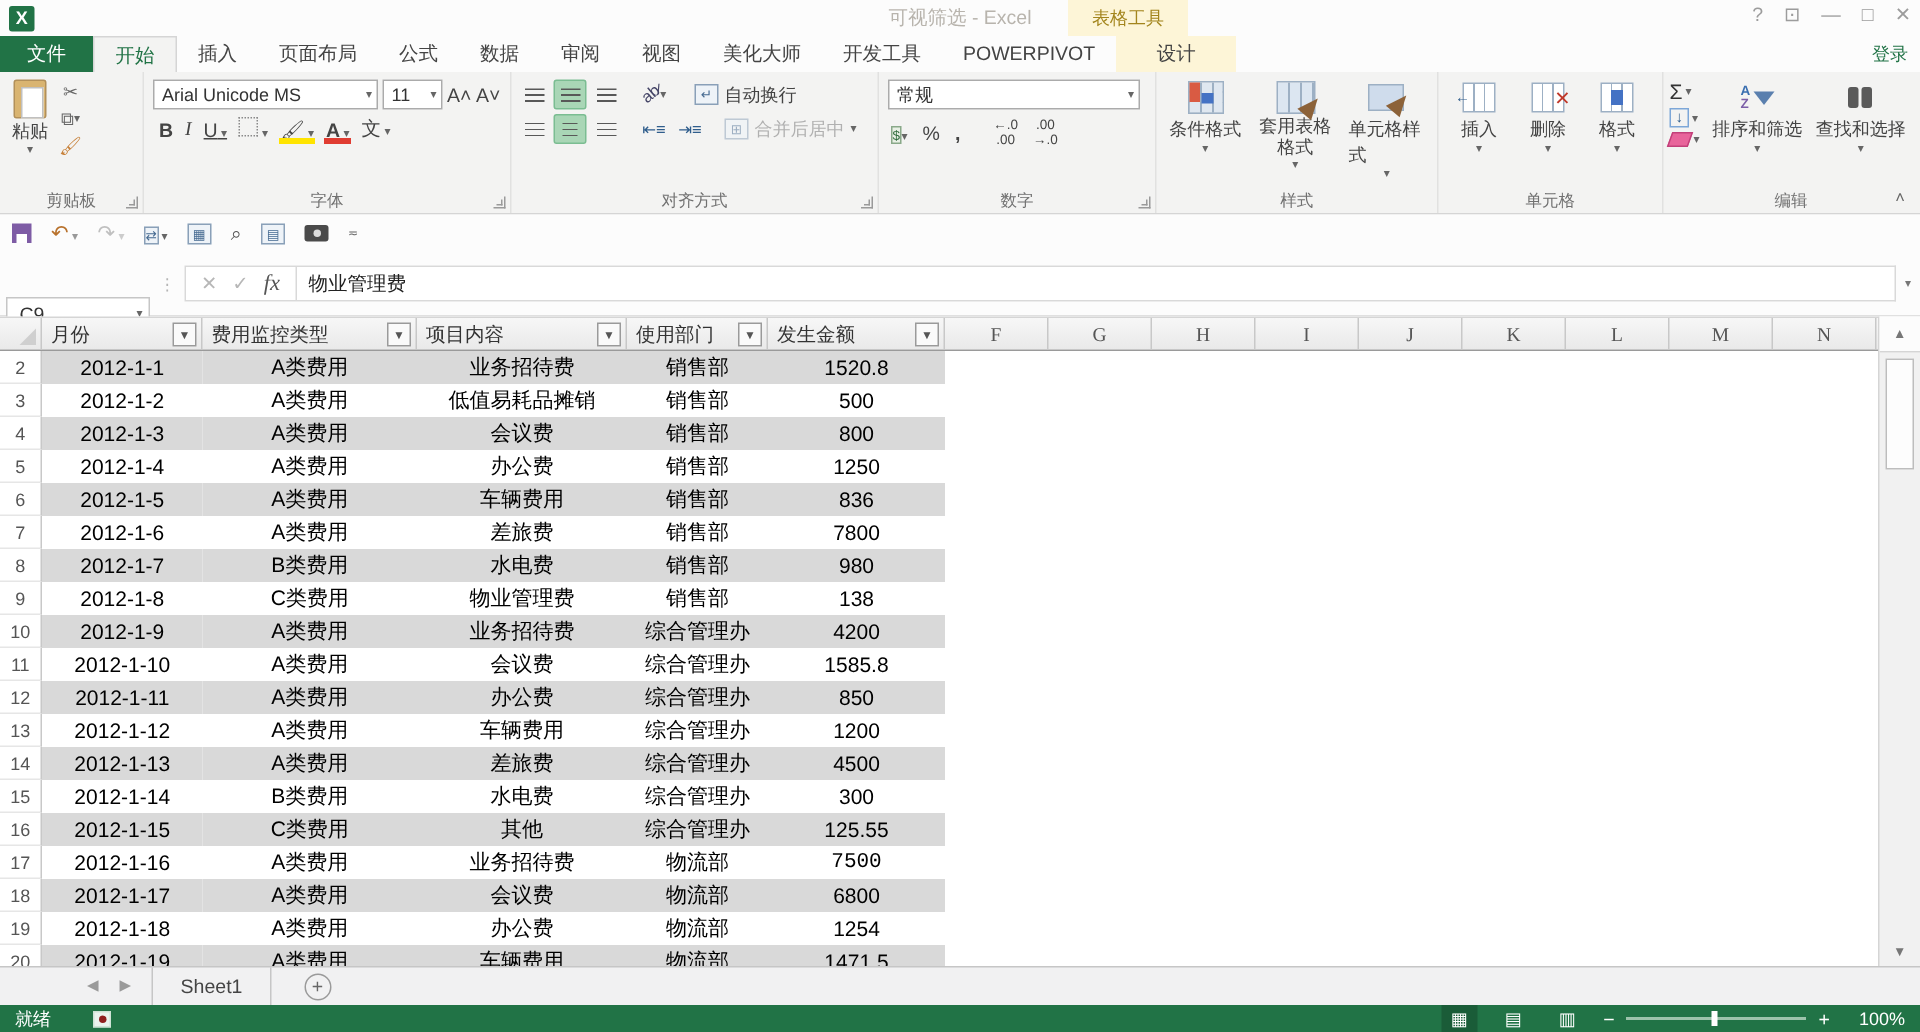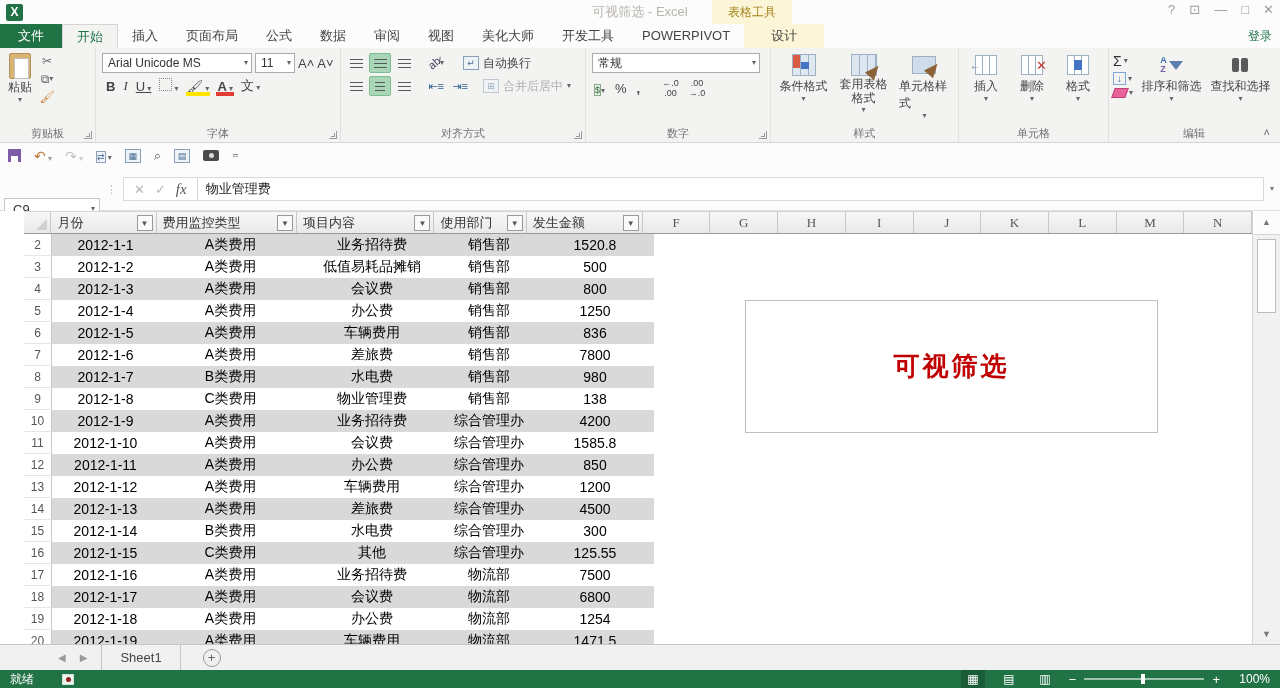--- a/index.html
+++ b/index.html
@@ -106,21 +106,21 @@
   .fbar { position:absolute; top:168px; left:0; width:1280px; height:43px; background:#fcfcfc; display:flex; align-items:center; border-bottom:1px solid #e0e0e0; }
   .namebox { width:96px; height:22px; margin-left:4px; background:#fff; border:1px solid #c6c6c6; display:flex; align-items:center; font-size:13px; color:#333; padding-left:8px;margin-top:40px; }
   .namebox .caret { margin-left:auto; margin-right:4px; }
   .fb-dots { color:#b5b5b5; margin:0 6px; font-size:11px; letter-spacing:0; }
   .fb-btns { display:flex; align-items:center; gap:10px; background:#fff; border:1px solid #d9d9d9; height:24px; padding:0 10px; color:#b7b7b7; font-size:13px; }
   .fx { font-style:italic; font-family:"Liberation Serif",serif; color:#555; font-size:15px; }
   .fvalue { flex:1; height:24px; background:#fff; border:1px solid #d9d9d9; border-left:none; display:flex; align-items:center; padding-left:8px; font-size:13px; color:#222; }
   .fb-caret { margin:0 6px; color:#777; }
 
   
-  .grid { position:absolute; top:211px; left:0; width:1252px; height:433px; background:#fff;padding-left:24px; }
+  .grid { position:absolute; top:211px; left:0; width:1252px; height:433px; background:#fff; }
   .colheads { display:flex; height:23px; background:linear-gradient(#f7f7f7,#e9e9e9); border-bottom:1px solid #9a9a9a; border-top:1px solid #d5d5d5; }
   .corner { width:28px; border-right:1px solid #c8c8c8; position:relative; }
   .corner:after { content:""; position:absolute; right:3px; bottom:3px; width:0; height:0; border-left:11px solid transparent; border-bottom:11px solid #cfcfcf; }
   .hcell { position:relative; display:flex; align-items:center; border-right:1px solid #c8c8c8; font-size:13px; color:#333; padding-left:6px; }
   .hcell .flt { position:absolute; right:3px; top:3px; width:16px; height:16px; border:1px solid #9a9a9a; background:#fafafa; font-size:8px; color:#555; text-align:center; line-height:15px; }
   .lcell { display:flex; align-items:center; justify-content:center; border-right:1px solid #c8c8c8; font-size:13px; color:#555; font-family:"Liberation Serif","DejaVu Serif",serif; }
   .rows { position:relative; height:410px; overflow:hidden; }
   .rrow { display:flex; height:22px; }
   .rn { width:28px; border-right:1px solid #c8c8c8; border-bottom:1px solid #e6e6e6; font-size:12px; color:#555; display:flex; align-items:center; justify-content:center; }
   .band { display:flex; }
@@ -617,21 +617,21 @@
             <div class="cell" style="width: 118px;">125.55</div>
           </div>
         </div>
         <div class="rrow">
           <div class="rn">17</div>
           <div class="band">
             <div class="cell" style="width: 107px;">2012-1-16</div>
             <div class="cell" style="width: 143px;">A类费用</div>
             <div class="cell" style="width: 140px;">业务招待费</div>
             <div class="cell" style="width: 94px;">物流部</div>
-            <div class="cell" style="width: 118px;">7500</div>
+            <div class="cell" style="width: 118px; font-family: Liberation Mono, monospace;">7500</div>
           </div>
         </div>
         <div class="rrow">
           <div class="rn">18</div>
           <div class="band shaded">
             <div class="cell" style="width: 107px;">2012-1-17</div>
             <div class="cell" style="width: 143px;">A类费用</div>
             <div class="cell" style="width: 140px;">会议费</div>
             <div class="cell" style="width: 94px;">物流部</div>
             <div class="cell" style="width: 118px;">6800</div>
@@ -651,23 +651,20 @@
           <div class="rn">20</div>
           <div class="band shaded">
             <div class="cell" style="width: 107px;">2012-1-19</div>
             <div class="cell" style="width: 143px;">A类费用</div>
             <div class="cell" style="width: 140px;">车辆费用</div>
             <div class="cell" style="width: 94px;">物流部</div>
             <div class="cell" style="width: 118px;">1471.5</div>
           </div>
         </div>
       </div>
-    <div class="textbox">
-      <span>可视筛选</span>
-    </div>
   </div>
 
   <div class="vscroll">
     <div class="vs-up">▲</div>
     <div class="vs-thumb"></div>
     <div class="vs-down">▼</div>
   </div>
 
   <div class="sheetbar">
     <div class="nav">

